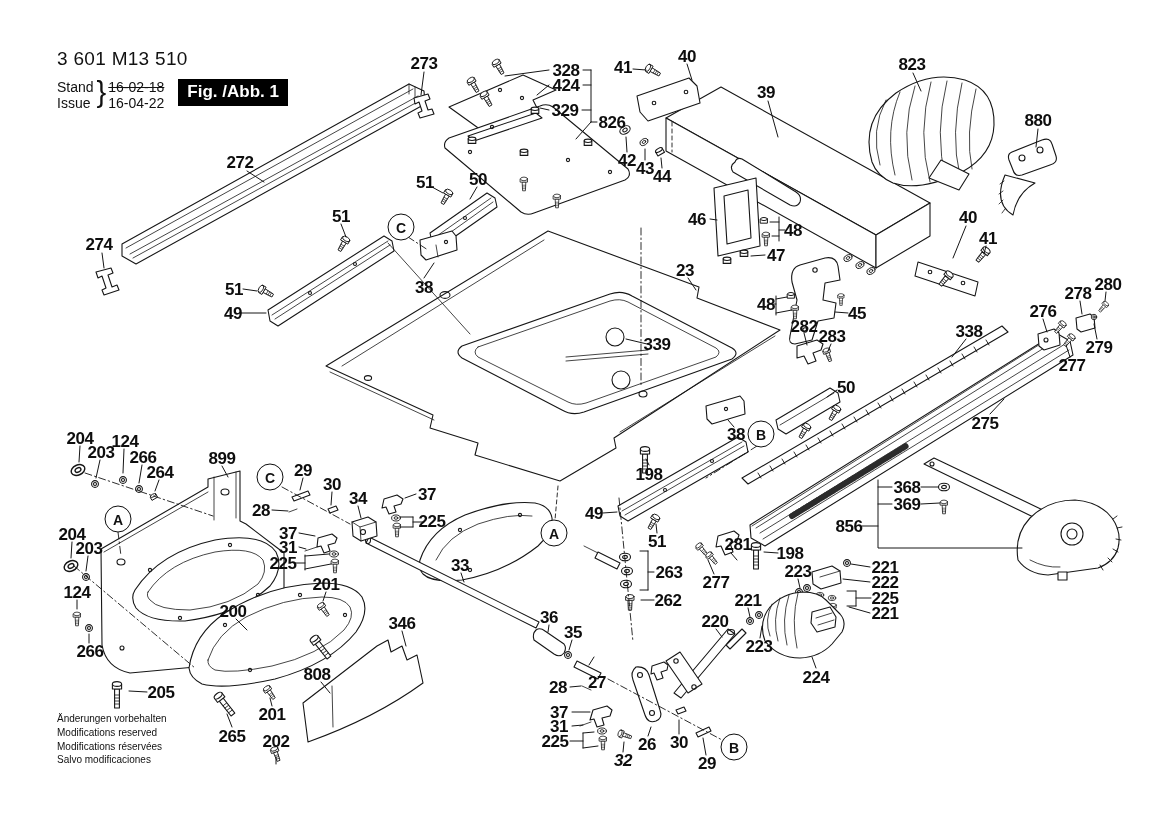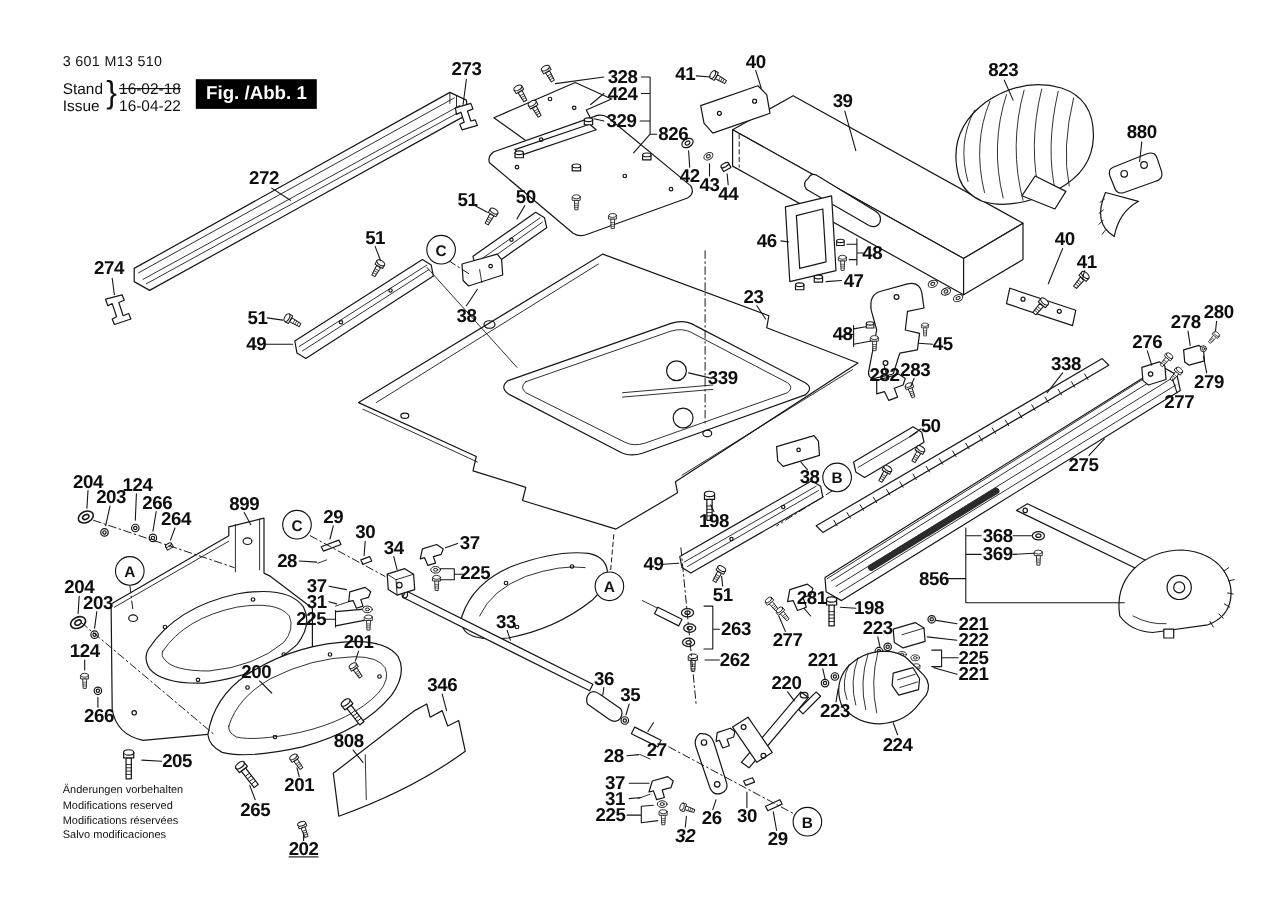--- a/index.html
+++ b/index.html
@@ -16,21 +16,21 @@
   svg .knurl{stroke:#2b2b2b;stroke-width:6;stroke-dasharray:1.3 1.7;}
   svg .tick{stroke-width:.9;}
   svg .thin{stroke-width:.8;}
   .overlay{position:absolute;left:0;top:0;width:1169px;height:826px;pointer-events:none;}
   .callout{position:absolute;transform:translate(-50%,-50%);font-weight:bold;font-size:17px;
            line-height:1;letter-spacing:-.4px;white-space:nowrap;color:#0e0e0e;}
   .refcircle{position:absolute;transform:translate(-50%,-50%);width:25px;height:25px;
              border:1.8px solid #0e0e0e;border-radius:50%;background:#fff;display:flex;
              align-items:center;justify-content:center;font-weight:bold;font-size:14px;}
   header.titleblock{position:absolute;left:57px;top:48px;}
-  .pn{font-size:13px;letter-spacing:.3px;}
+  .pn{font-size:19px;letter-spacing:.3px;}
   .rev{display:flex;align-items:flex-start;margin-top:9px;}
   .revcol{display:flex;flex-direction:column;font-size:14px;line-height:1.15;}
   .brace{font-size:29px;font-weight:400;line-height:.95;margin:0 2px 0 3px;}
   .dates{font-size:14px;line-height:1.15;}
   .strike{text-decoration:line-through;}
   .figbadge{background:#000;color:#fff;font-weight:bold;font-size:17px;
             padding:3px 9px 4px 9px;margin-left:14px;white-space:nowrap;}
   footer.legal{position:absolute;left:57px;top:712px;font-size:10px;line-height:1.38;}
 </style>
 </head>
@@ -410,21 +410,21 @@
       <span class="callout" style="left: 341px; top: 216px;">51</span>
       <span class="callout" style="left: 424px; top: 287px;">38</span>
       <span class="callout" style="left: 234px; top: 289px;">51</span>
       <span class="callout" style="left: 233px; top: 313px;">49</span>
       <span class="callout" style="left: 697px; top: 219px;">46</span>
       <span class="callout" style="left: 793px; top: 230px;">48</span>
       <span class="callout" style="left: 776px; top: 255px;">47</span>
       <span class="callout" style="left: 685px; top: 270px;">23</span>
       <span class="callout" style="left: 766px; top: 304px;">48</span>
       <span class="callout" style="left: 857px; top: 313px;">45</span>
-      <span class="callout" style="left: 804px; top: 326px; margin-top: 15px;">282</span>
+      <span class="callout" style="left: 804px; top: 326px;">282</span>
       <span class="callout" style="left: 832px; top: 336px;">283</span>
       <span class="callout" style="left: 1043px; top: 311px;">276</span>
       <span class="callout" style="left: 1078px; top: 293px;">278</span>
       <span class="callout" style="left: 1108px; top: 284px;">280</span>
       <span class="callout" style="left: 1099px; top: 347px;">279</span>
       <span class="callout" style="left: 1072px; top: 365px;">277</span>
       <span class="callout" style="left: 969px; top: 331px;">338</span>
       <span class="callout" style="left: 985px; top: 423px;">275</span>
       <span class="callout" style="left: 657px; top: 344px;">339</span>
       <span class="callout" style="left: 846px; top: 387px;">50</span>
@@ -457,21 +457,21 @@
       <span class="callout" style="left: 222px; top: 458px;">899</span>
       <span class="callout" style="left: 72px; top: 534px;">204</span>
       <span class="callout" style="left: 89px; top: 548px;">203</span>
       <span class="callout" style="left: 77px; top: 592px;">124</span>
       <span class="callout" style="left: 90px; top: 651px;">266</span>
       <span class="callout" style="left: 161px; top: 692px;">205</span>
       <span class="callout" style="left: 233px; top: 611px;">200</span>
       <span class="callout" style="left: 326px; top: 584px;">201</span>
       <span class="callout" style="left: 272px; top: 714px;">201</span>
       <span class="callout" style="left: 232px; top: 736px;">265</span>
-      <span class="callout" style="left: 276px; top: 772px; text-decoration: underline;">202</span>
+      <span class="callout" style="left: 276px; top: 741px;">202</span>
       <span class="callout" style="left: 317px; top: 674px;">808</span>
       <span class="callout" style="left: 402px; top: 623px;">346</span>
       <span class="callout" style="left: 303px; top: 470px;">29</span>
       <span class="callout" style="left: 332px; top: 484px;">30</span>
       <span class="callout" style="left: 358px; top: 498px;">34</span>
       <span class="callout" style="left: 427px; top: 494px;">37</span>
       <span class="callout" style="left: 432px; top: 521px;">225</span>
       <span class="callout" style="left: 261px; top: 510px;">28</span>
       <span class="callout" style="left: 288px; top: 533px;">37</span>
       <span class="callout" style="left: 288px; top: 547px;">31</span>

